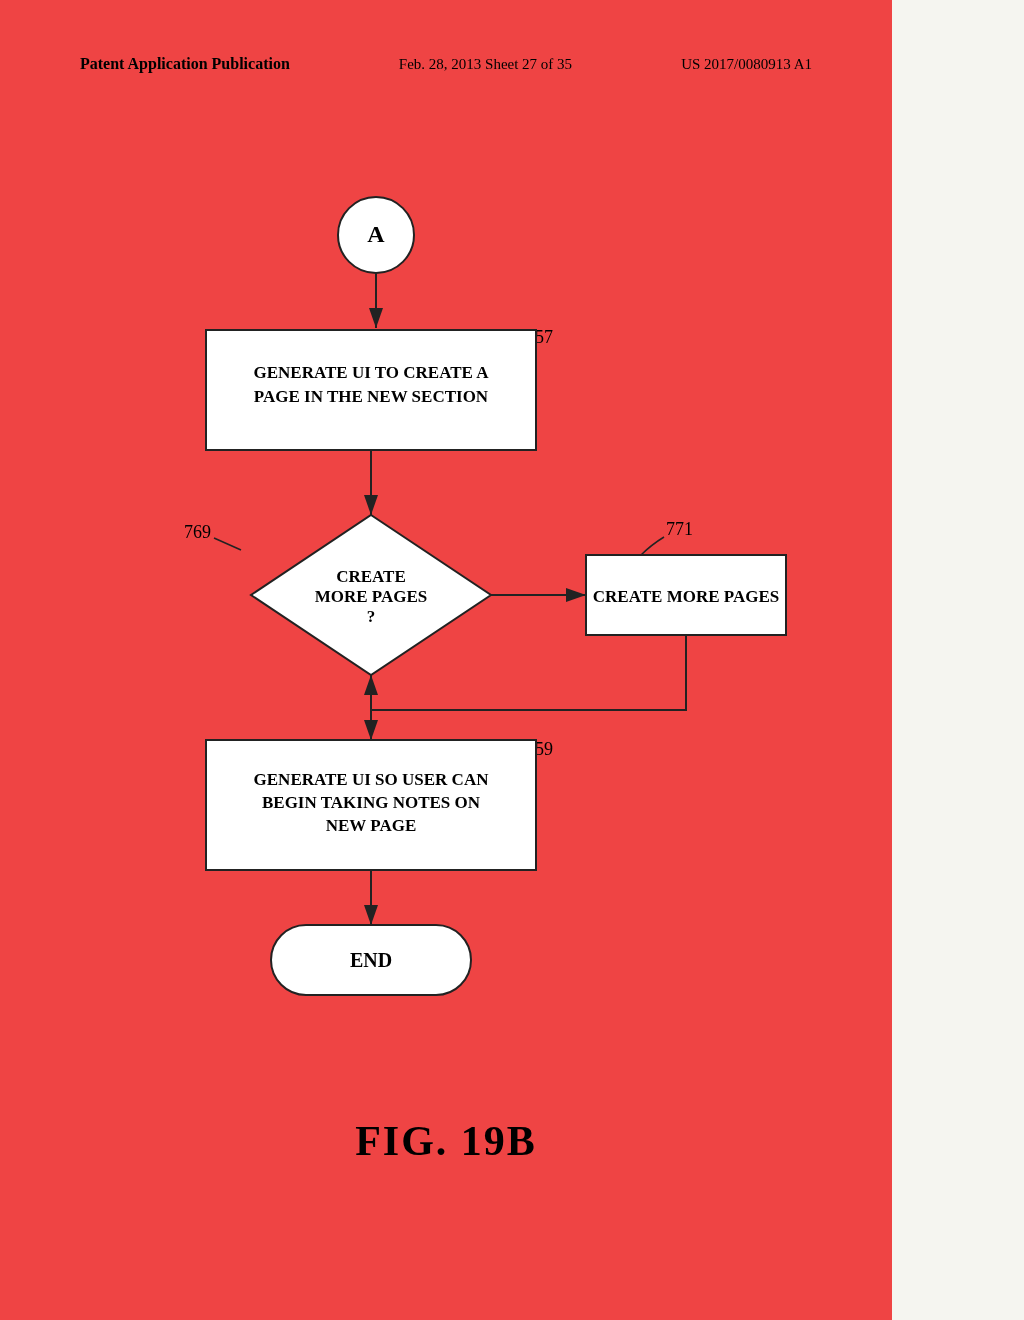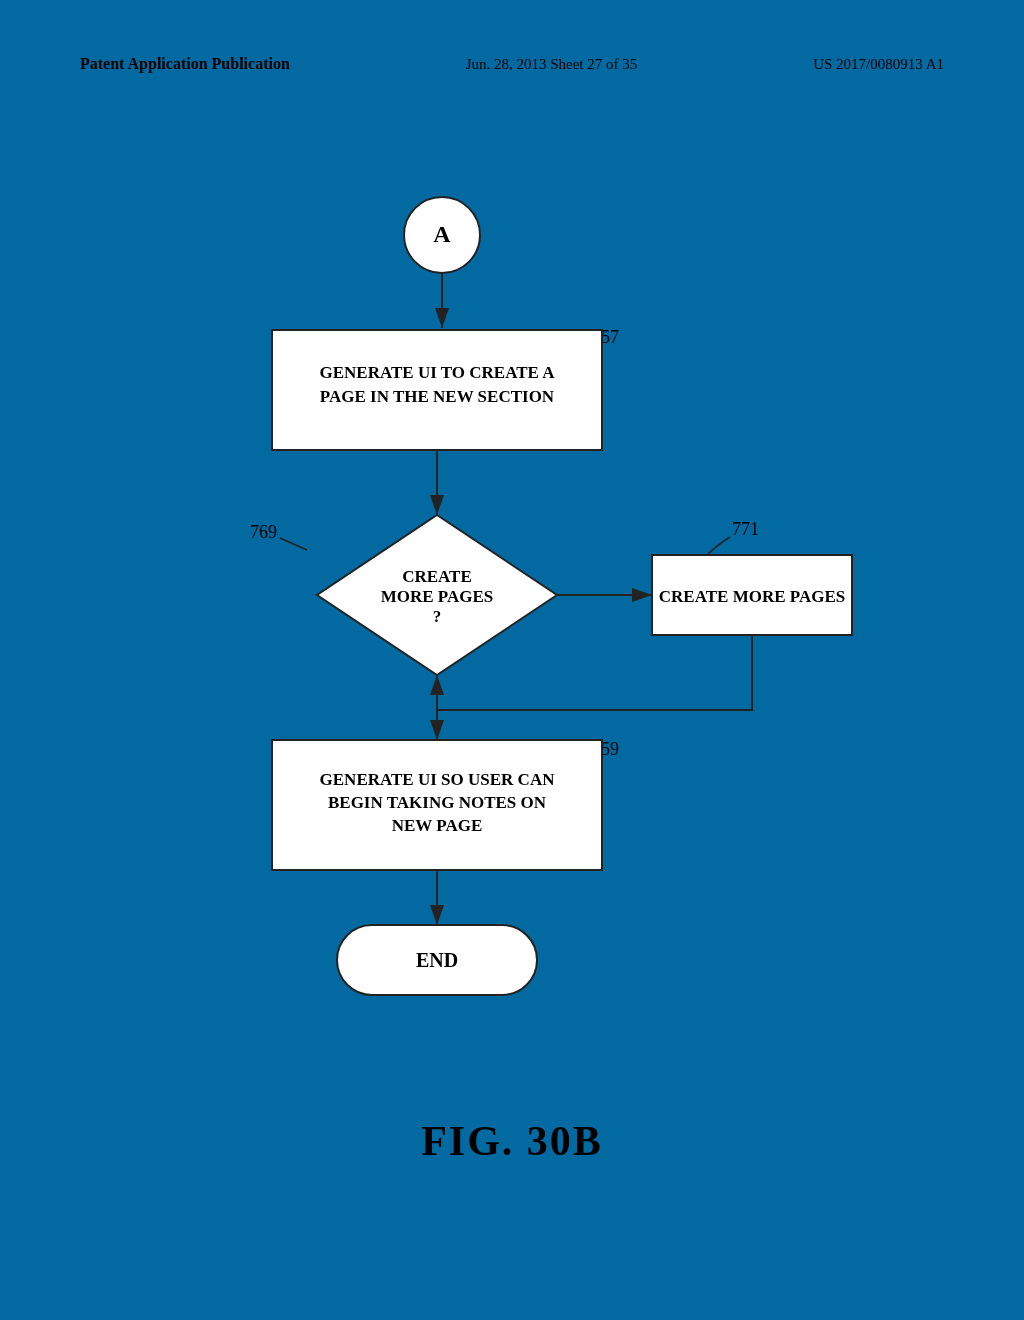--- a/index.html
+++ b/index.html
@@ -7,23 +7,23 @@
     body {
       background: #f5f5f0;
       width: 1024px;
       height: 1320px;
       font-family: 'Times New Roman', Times, serif;
       position: relative;
       overflow: hidden;
     }
 
     .page {
-      width: 1024px;
+      width: 892px;
       height: 1320px;
-      background: #0369a1;
+      background: #ef4444;
       position: relative;
     }
 
     
     .header {
       display: flex;
       justify-content: space-between;
       align-items: baseline;
       padding: 55px 80px 0 80px;
       font-size: 15px;
@@ -70,21 +70,21 @@
       white-space: nowrap;
     }
   </style>
 </head>
 <body>
 
 <div class="page">
 
   <div class="header">
     <span class="header-left">Patent Application Publication</span>
-    <span class="header-center">Jun. 28, 2013  Sheet 27 of 35</span>
+    <span class="header-center">Feb. 28, 2013  Sheet 27 of 35</span>
     <span class="header-right">US 2017/0080913 A1</span>
   </div>
 
   <div class="flowchart">
     <svg viewBox="0 0 700 820" xmlns="http://www.w3.org/2000/svg">
 
       <defs>
         <marker id="arrowhead" markerWidth="10" markerHeight="7" refX="10" refY="3.5" orient="auto">
           <polygon points="0 0, 10 3.5, 0 7" fill="#222"></polygon>
         </marker>
@@ -134,15 +134,15 @@
       <text x="275" y="628" text-anchor="middle" font-size="17" font-family="Times New Roman, serif" font-weight="bold">BEGIN TAKING NOTES ON</text>
       <text x="275" y="651" text-anchor="middle" font-size="17" font-family="Times New Roman, serif" font-weight="bold">NEW PAGE</text>
 
       <line x1="275" y1="690" x2="275" y2="745" stroke="#222" stroke-width="2" marker-end="url(#arrowhead)"></line>
 
       <rect x="175" y="745" width="200" height="70" rx="35" ry="35" fill="white" stroke="#222" stroke-width="2"></rect>
       <text x="275" y="787" text-anchor="middle" font-size="20" font-family="Times New Roman, serif" font-weight="bold">END</text>
     </svg>
   </div>
 
-  <div class="figure-caption">FIG. 30B</div>
+  <div class="figure-caption">FIG. 19B</div>
 
 </div>
 
 </body></html>

